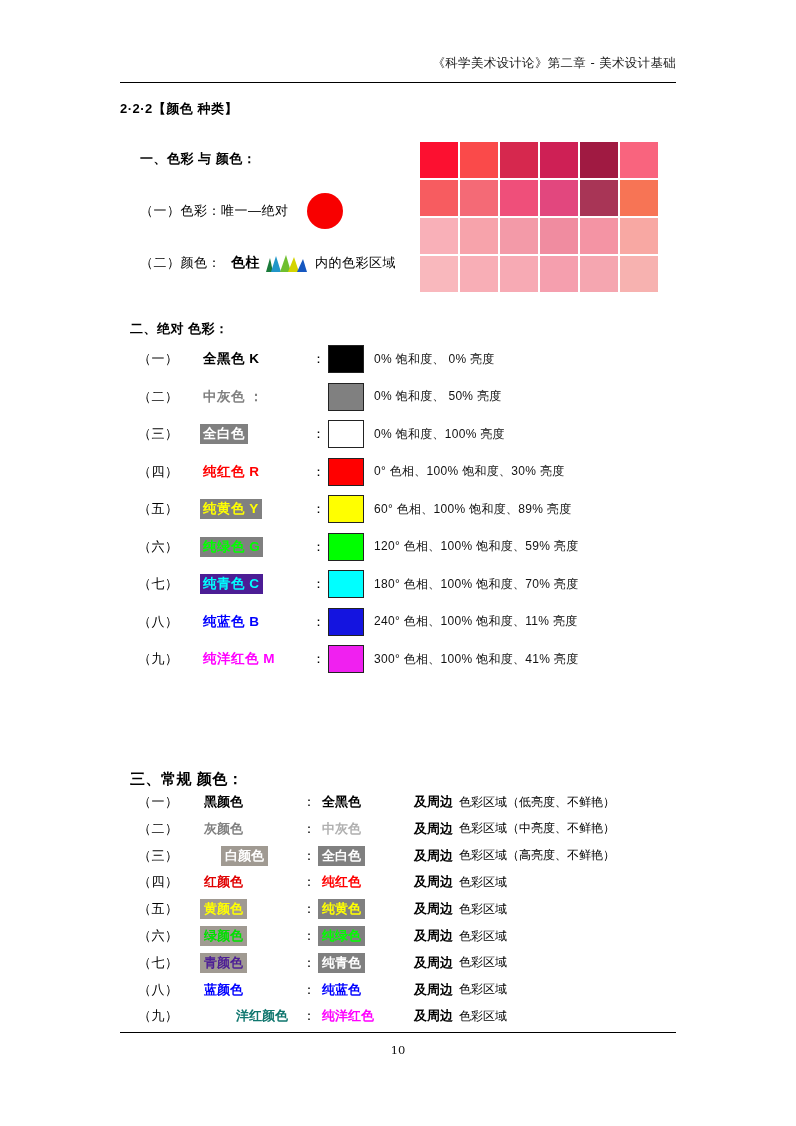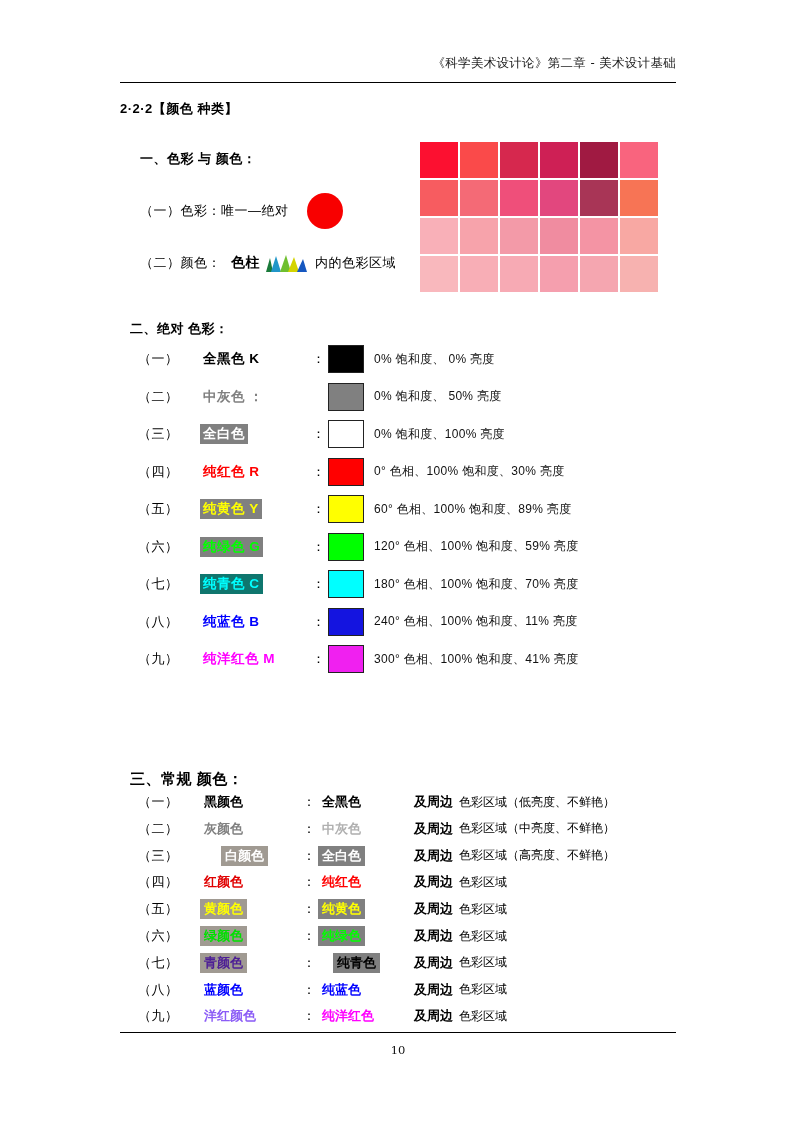--- a/index.html
+++ b/index.html
@@ -315,21 +315,21 @@
       </div>
       <div class="p2-row" style="top: 531.5px;">
         <span class="p2-idx">（六）</span>
         <span class="p2-name"><span class="lbl" style="color: rgb(0, 255, 0); background: rgb(128, 128, 128);">纯绿色 G</span></span>
         <span class="p2-colon">：</span>
         <span class="p2-chip" style="background: rgb(0, 255, 0);"></span>
         <span class="p2-desc">120°  色相、100%  饱和度、59%  亮度</span>
       </div>
       <div class="p2-row" style="top: 569px;">
         <span class="p2-idx">（七）</span>
-        <span class="p2-name"><span class="lbl" style="color: rgb(0, 255, 255); background: #0f766e;">纯青色 C</span></span>
+        <span class="p2-name"><span class="lbl" style="color: rgb(0, 255, 255); background: #4c1d95;">纯青色 C</span></span>
         <span class="p2-colon">：</span>
         <span class="p2-chip" style="background: rgb(0, 255, 255);"></span>
         <span class="p2-desc">180°  色相、100%  饱和度、70%  亮度</span>
       </div>
       <div class="p2-row" style="top: 606.5px;">
         <span class="p2-idx">（八）</span>
         <span class="p2-name"><span class="lbl" style="color: rgb(0, 0, 255);">纯蓝色 B</span></span>
         <span class="p2-colon">：</span>
         <span class="p2-chip" style="background: rgb(20, 20, 224);"></span>
         <span class="p2-desc">240°  色相、100%  饱和度、11%  亮度</span>
@@ -390,35 +390,35 @@
         <span class="p3-a"><span class="lbl" style="color: rgb(0, 224, 0); background: rgb(160, 154, 146);">绿颜色</span></span>
         <span class="p3-colon">：</span>
         <span class="p3-b"><span class="lbl" style="color: rgb(0, 255, 0); background: rgb(128, 128, 128);">纯绿色</span></span>
         <span class="p3-mid">及周边</span>
         <span class="p3-tail">色彩区域</span>
       </div>
       <div class="p3-row" style="top: 949.8px;">
         <span class="p3-idx">（七）</span>
         <span class="p3-a"><span class="lbl" style="color: #4c1d95; background: rgb(160, 154, 146);">青颜色</span></span>
         <span class="p3-colon">：</span>
-        <span class="p3-b"><span class="lbl" style="color: #000000; background: rgb(128, 128, 128); margin-left: 15px;">纯青色</span></span>
+        <span class="p3-b"><span class="lbl" style="color: #ffffff; background: rgb(128, 128, 128);">纯青色</span></span>
         <span class="p3-mid">及周边</span>
         <span class="p3-tail">色彩区域</span>
       </div>
       <div class="p3-row" style="top: 976.6px;">
         <span class="p3-idx">（八）</span>
         <span class="p3-a"><span class="lbl" style="color: rgb(0, 0, 255);">蓝颜色</span></span>
         <span class="p3-colon">：</span>
         <span class="p3-b"><span class="lbl" style="color: rgb(0, 0, 255);">纯蓝色</span></span>
         <span class="p3-mid">及周边</span>
         <span class="p3-tail">色彩区域</span>
       </div>
       <div class="p3-row" style="top: 1003.4px;">
         <span class="p3-idx">（九）</span>
-        <span class="p3-a"><span class="lbl" style="color: #8b5cf6;">洋红颜色</span></span>
+        <span class="p3-a"><span class="lbl" style="color: #0f766e; margin-left: 32px;">洋红颜色</span></span>
         <span class="p3-colon">：</span>
         <span class="p3-b"><span class="lbl" style="color: rgb(255, 0, 255);">纯洋红色</span></span>
         <span class="p3-mid">及周边</span>
         <span class="p3-tail">色彩区域</span>
       </div>
     </div>
 
   <div class="footer-rule"></div>
   <div class="page-number">10</div>
 

